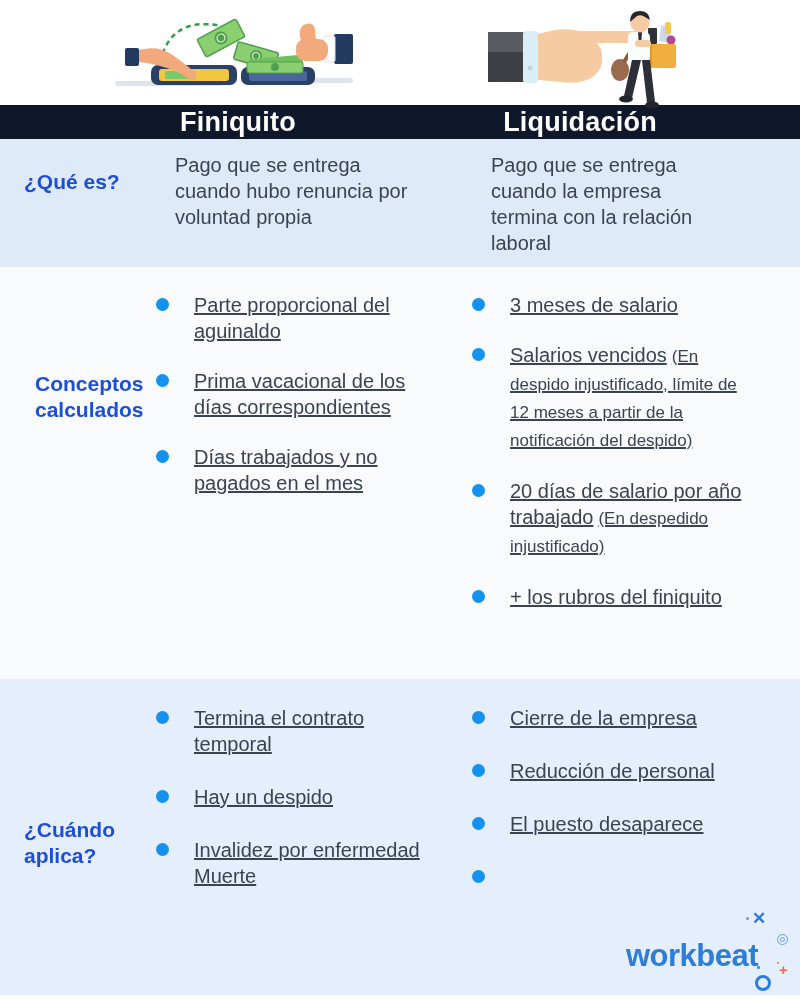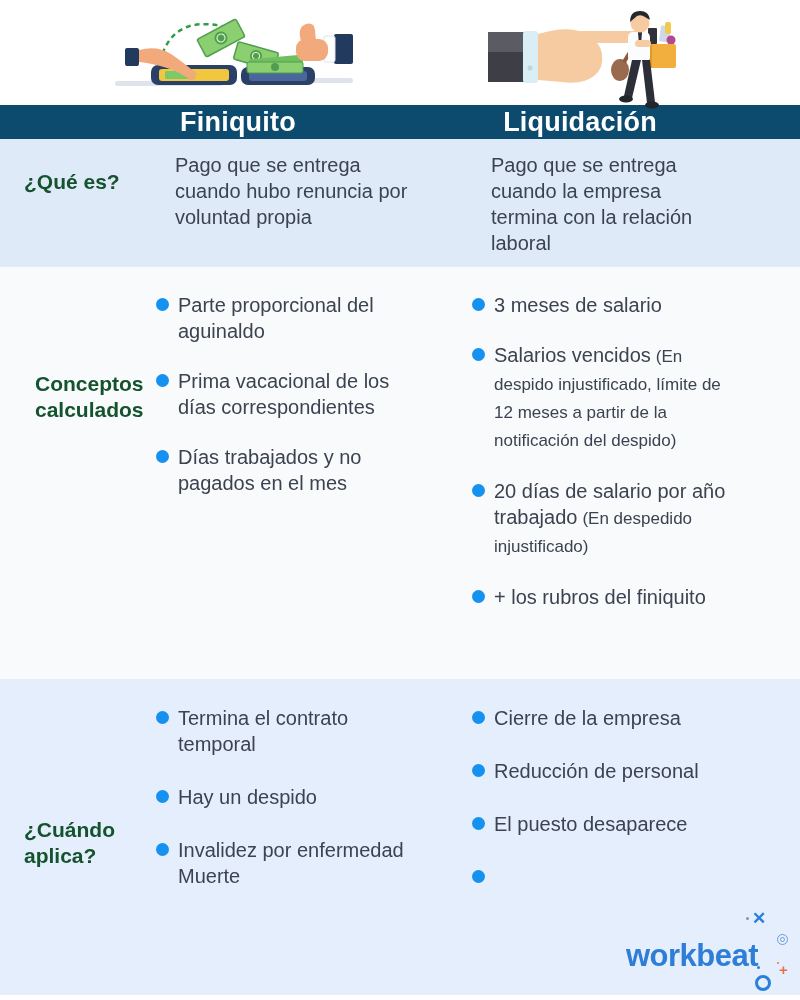--- a/index.html
+++ b/index.html
@@ -5,49 +5,49 @@
   html,body{margin:0;padding:0;background:#ffffff;}
   #canvas{position:relative;width:800px;height:1000px;background:#ffffff;overflow:hidden;
           font-family:"Liberation Sans", sans-serif;color:#3c4350;}
 
   
   .hero{position:absolute;top:0;left:0;width:800px;height:105px;background:#ffffff;}
   .illus-left{position:absolute;left:113px;top:6px;width:240px;height:95px;}
   .illus-right{position:absolute;left:468px;top:4px;width:220px;height:112px;z-index:3;}
 
   
-  .header-bar{position:absolute;top:105px;left:0;width:800px;height:34px;background:#0c4a6e;z-index:2;}
+  .header-bar{position:absolute;top:105px;left:0;width:800px;height:34px;background:#0f172a;z-index:2;}
   .header-col{position:absolute;top:2px;width:300px;text-align:center;color:#ffffff;
               font-size:27px;font-weight:800;letter-spacing:.2px;}
   .hc1{left:88px;} .hc2{left:430px;}
 
   
   .row{position:absolute;left:0;width:800px;}
   .row-que{top:139px;height:128px;background:#dfeaf8;}
   .row-conceptos{top:267px;height:412px;background:#f8fafc;}
   .row-cuando{top:679px;height:316px;background:#e5eefc;}
   .bottom-strip{position:absolute;top:995px;left:0;width:800px;height:5px;background:#ffffff;}
 
-  .row-label{position:absolute;left:24px;width:142px;color:#14532d;font-weight:700;
+  .row-label{position:absolute;left:24px;width:142px;color:#1d4ed8;font-weight:700;
              font-size:21px;line-height:1.22;white-space:pre-line;}
   .row-que .row-label{top:30px;}
   .row-conceptos .row-label{top:104px;margin-left:11px;}
   .row-cuando .row-label{top:138px;}
 
   .col{position:absolute;top:0;}
   .col-fin{left:156px;width:292px;}
   .col-liq{left:472px;width:296px;}
 
   .cell-text{white-space:pre-line;font-size:20px;line-height:26px;}
   .row-que .cell-text{padding-top:13px;padding-left:19px;}
 
   ul.items{list-style:none;margin:0;padding:0;}
   .row-conceptos ul.items{padding-top:25px;}
   .row-cuando ul.items{padding-top:26px;}
-  li.item{display:flex;gap:9px;}
+  li.item{display:flex;gap:25px;text-decoration:underline;}
   .row-conceptos li.item{margin-bottom:24px;}
   .row-cuando li.item{margin-bottom:27px;}
   .dot{width:13px;height:13px;border-radius:50%;background:#1591f0;flex-shrink:0;margin-top:6px;}
   .item-text{white-space:pre-line;font-size:20px;line-height:26px;}
   .col-fin .item-text{width:252px;}
   .col-liq .item-text{width:240px;}
   .paren{font-size:17px;margin-left:5px;}
 
   
   .logo{position:absolute;left:588px;top:938px;width:170px;text-align:right;

